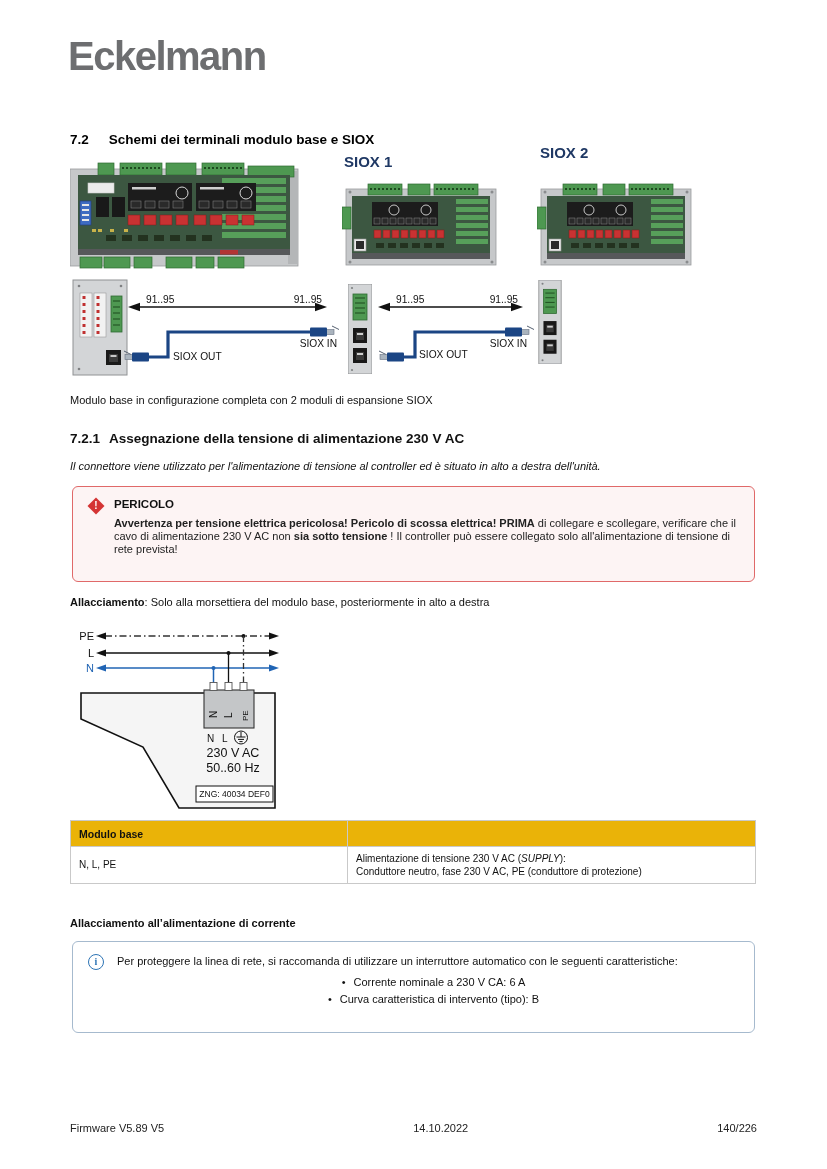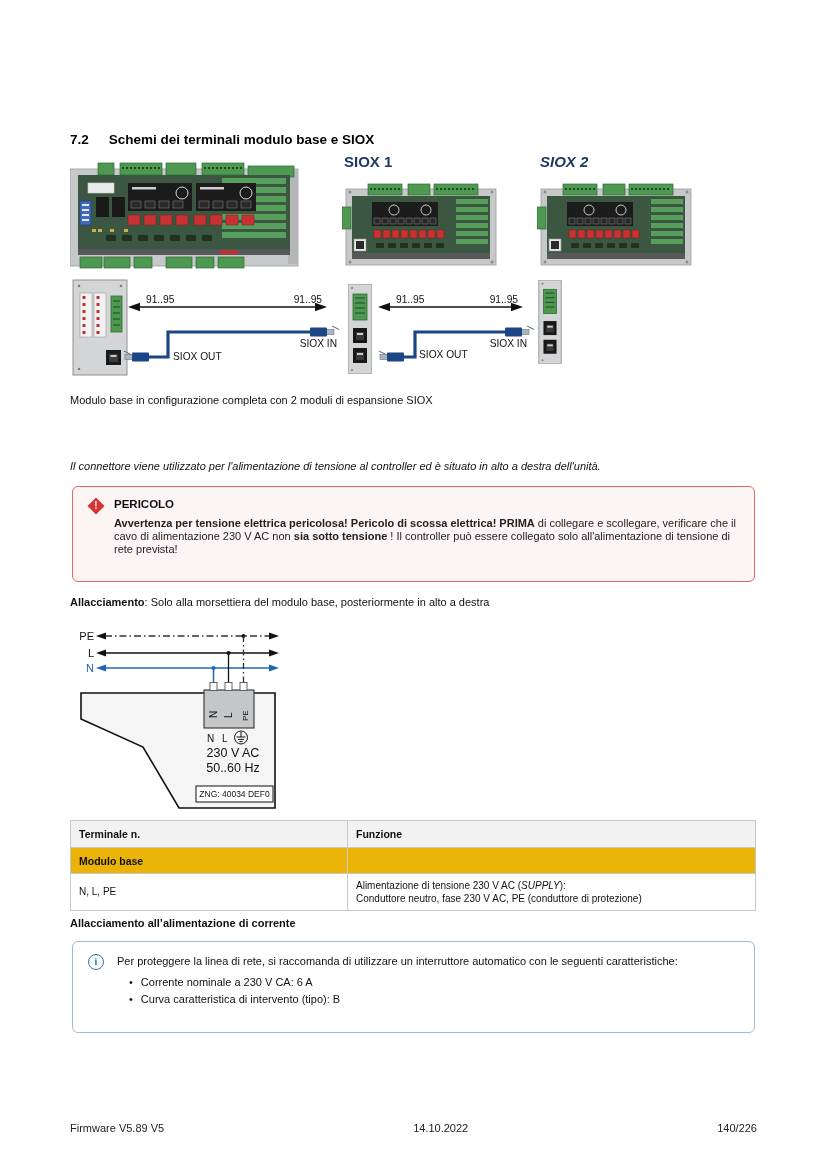--- a/index.html
+++ b/index.html
@@ -28,38 +28,39 @@
   table.tterm .c1{width:260px;}
   .trow-head td{height:26px;background:#f2f2f2;font-size:10.5px;font-weight:bold;}
   .trow-group td{height:25px;background:#eab308;font-size:10.5px;}
   .trow-data td{height:36px;font-size:10px;line-height:13.5px;}
   .power-heading{left:70px;top:917px;font-size:11px;font-weight:bold;}
   .infobox{left:72px;top:941px;width:683px;height:92px;border:1.4px solid #a6bace;border-radius:6px;
            box-sizing:border-box;background:#fff;padding:11px 16px 0 44px;font-size:11px;line-height:16px;}
   .info-icon{position:absolute;left:15px;top:12px;width:14px;height:14px;border:1.6px solid #2d74b5;
              border-radius:50%;color:#2d74b5;font-size:10px;font-weight:bold;text-align:center;line-height:13px;
              font-family:"Liberation Serif", serif;}
-  .infobox ul{margin:5px 0 0 12px;padding:0;list-style:none;}
+  .infobox ul{margin:5px 0 0 12px;padding:0;list-style:none;text-align:center;}
   .infobox li{margin:0 0 1px 0;}
   .infobox li::before{content:"•";margin-right:8px;}
   .footer{left:70px;top:1122px;width:687px;display:flex;justify-content:space-between;font-size:11px;color:#222;}
   svg text{font-family:"Liberation Sans", sans-serif;}
 </style>
 </head>
 <body>
 
 <div class="page">
 
+  <div class="abs logo">Eckelmann</div>
 
   <div class="abs h-sec">
     <span class="num">7.2</span><span>Schemi dei terminali modulo base e SIOX</span>
   </div>
 
   <div class="abs siox-label" style="left:344px;top:153px;">SIOX 1</div>
-  <div class="abs siox-label" style="left:540px;top:153px;font-style:italic;">SIOX 2</div>
+  <div class="abs siox-label" style="left:540px;top:144px;">SIOX 2</div>
 
   <svg class="abs" style="left:70px;top:155px;" width="660" height="122" viewBox="0 0 660 122">
     <defs>
       <symbol id="siox-board" viewBox="0 0 158 88">
         <rect x="4" y="6" width="150" height="76" fill="#c6c8ca" stroke="#999b9d" stroke-width="0.8"></rect>
         <rect x="26" y="1" width="34" height="11" fill="#4e9851" stroke="#2f6a32" stroke-width="0.7"></rect>
         <rect x="66" y="1" width="22" height="11" fill="#4e9851" stroke="#2f6a32" stroke-width="0.7"></rect>
         <rect x="92" y="1" width="44" height="11" fill="#4e9851" stroke="#2f6a32" stroke-width="0.7"></rect>
         <line x1="28" y1="6" x2="58" y2="6" stroke="#1d4a1f" stroke-width="2" stroke-dasharray="2 2"></line>
         <line x1="94" y1="6" x2="134" y2="6" stroke="#1d4a1f" stroke-width="2" stroke-dasharray="2 2"></line>
@@ -287,20 +288,23 @@
       <line x1="457" y1="52" x2="464" y2="55.5" stroke="#556070" stroke-width="1"></line>
       <rect x="451" y="55.5" width="8" height="5" fill="#aab4be" stroke="#667080" stroke-width="0.6"></rect>
       <rect x="435" y="53.5" width="17" height="9" rx="1" fill="#1b4584"></rect>
     </g>
     <text x="349" y="84" font-size="10.2" fill="#111">SIOX OUT</text>
     <text x="457" y="73" font-size="10.2" fill="#111" text-anchor="end">SIOX IN</text>
   </svg>
 
   <div class="abs caption">Modulo base in configurazione completa con 2 moduli di espansione SIOX</div>
 
+  <div class="abs h-sub">
+    <span class="num">7.2.1</span><span>Assegnazione della tensione di alimentazione 230 V AC</span>
+  </div>
 
   <div class="abs intro">Il connettore viene utilizzato per l'alimentazione di tensione al controller ed è situato in alto a destra dell'unità.</div>
 
   <div class="abs danger">
     <span class="diamond">
         <span class="excl">!</span>
       </span>
     <div class="danger-title">PERICOLO</div>
     <div class="danger-text"><span class="bold">Avvertenza per tensione elettrica pericolosa! Pericolo di scossa elettrica! PRIMA</span><span> di collegare e scollegare, verificare che il cavo di alimentazione 230 V AC non </span><span class="bold">sia sotto tensione</span><span> ! Il controller può essere collegato solo all'alimentazione di tensione di rete prevista!</span></div>
   </div>
@@ -360,24 +364,20 @@
     </g>
     <text x="163" y="137" font-size="12.5" fill="#111" text-anchor="middle">230 V AC</text>
     <text x="163" y="152" font-size="12.5" fill="#111" text-anchor="middle">50..60 Hz</text>
 
     <rect x="126" y="166" width="77" height="16" fill="#fff" stroke="#111" stroke-width="1"></rect>
     <text x="164.5" y="177" font-size="8.5" fill="#111" text-anchor="middle">ZNG: 40034 DEF0</text>
   </svg>
 
   <table class="tterm">
     <tbody>
-        <tr class="trow-head">
-      <td class="c1">Terminale n.</td>
-      <td>Funzione</td>
-    </tr>
     <tr class="trow-group">
       <td class="c1 bold">Modulo base</td>
       <td></td>
     </tr>
     <tr class="trow-data">
       <td class="c1">N, L, PE</td>
       <td>
         <div><span>Alimentazione di tensione 230 V AC (</span><i>SUPPLY</i><span>):</span></div>
         <div>Conduttore neutro, fase 230 V AC, PE (conduttore di protezione)</div>
       </td>

